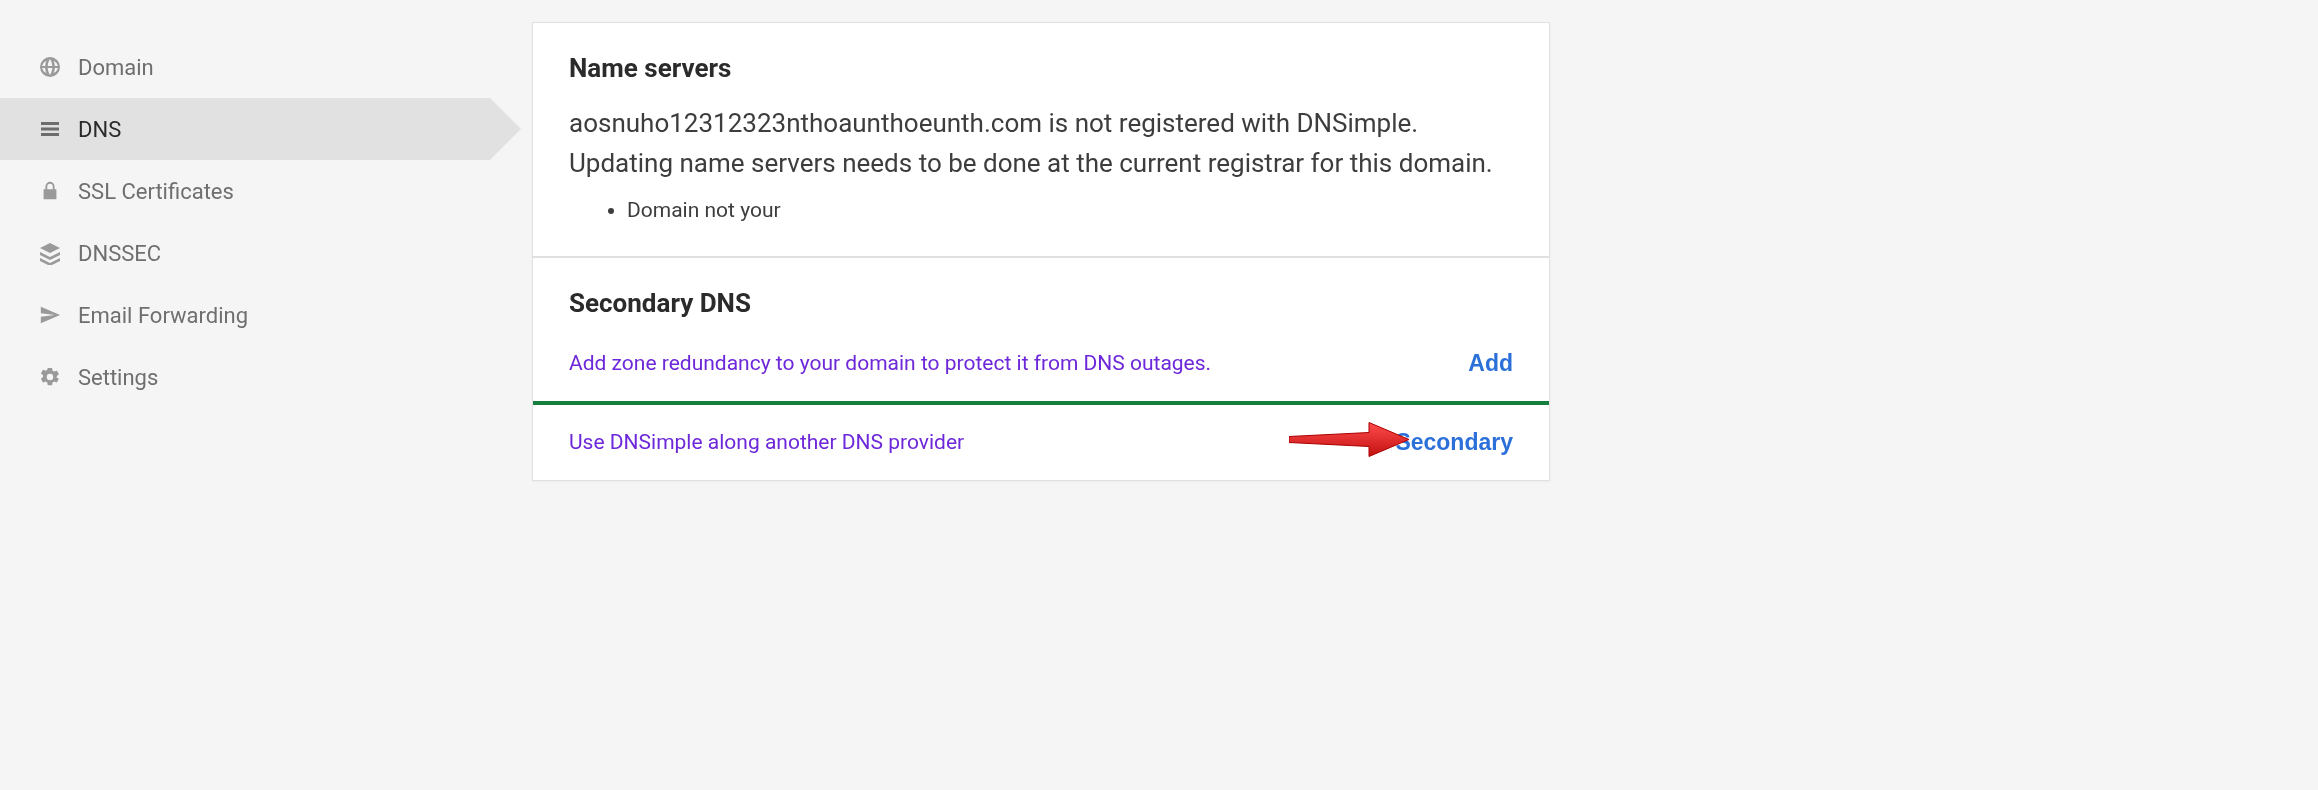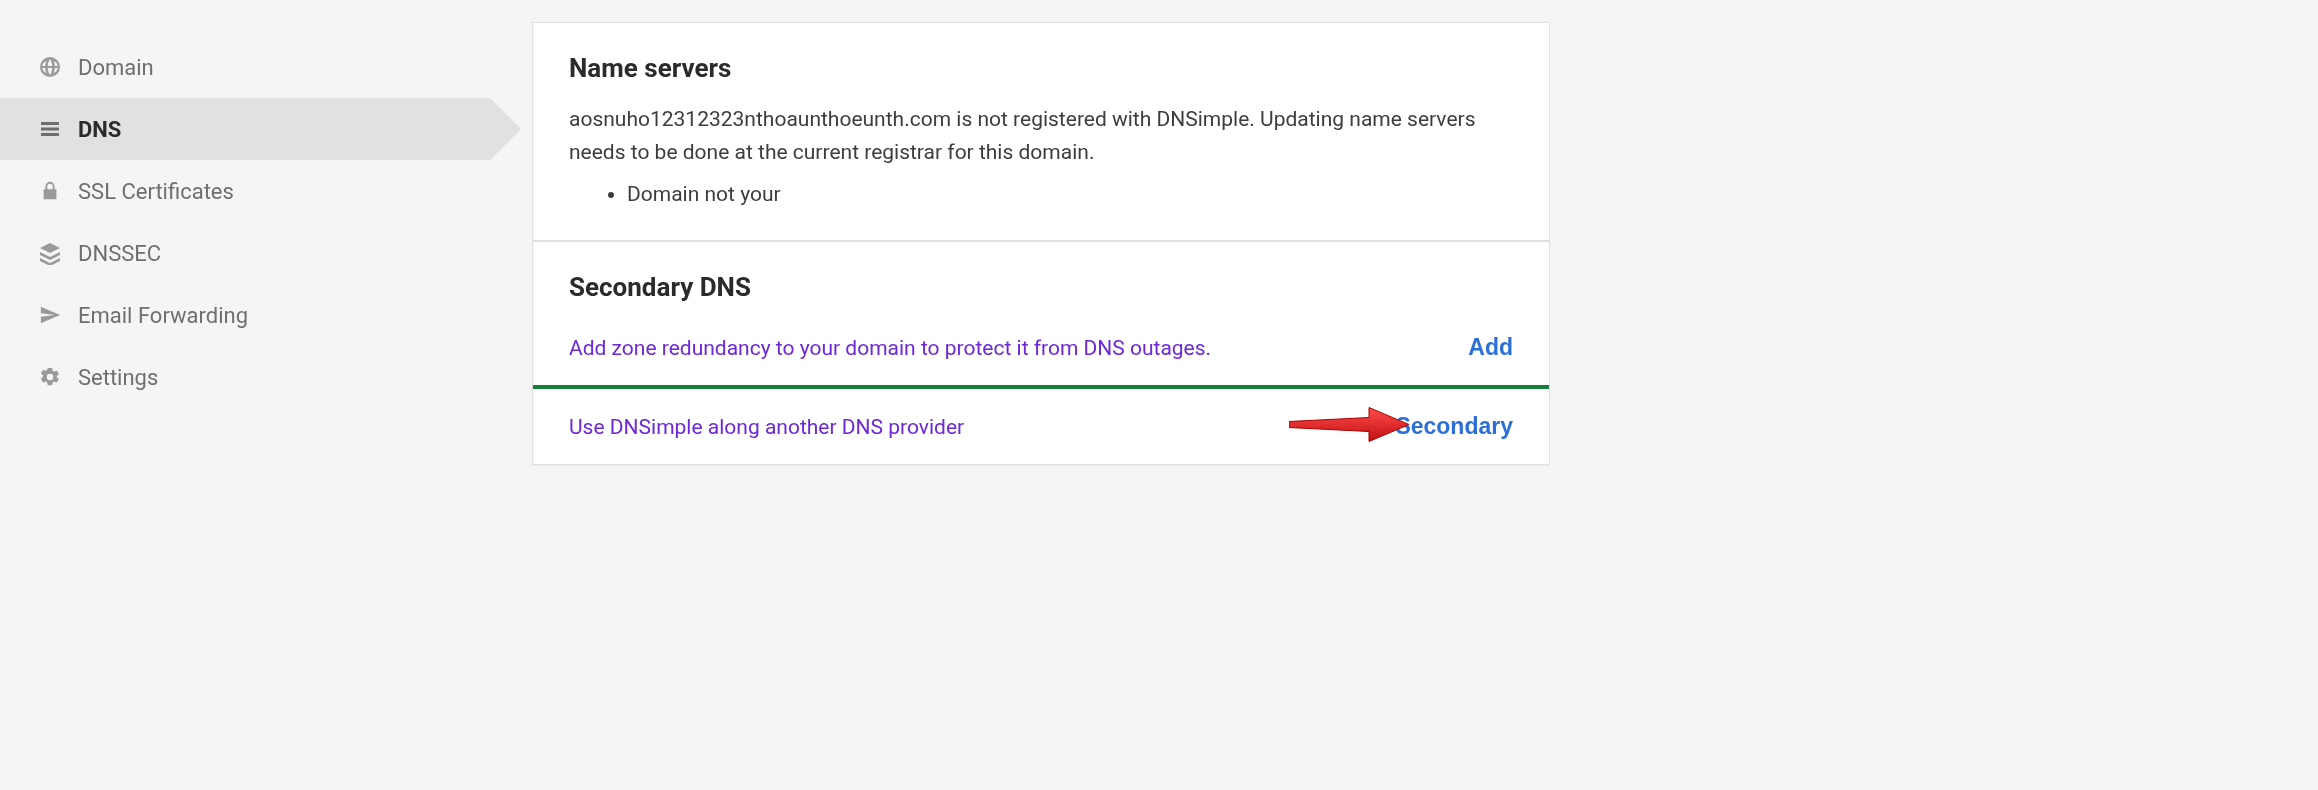--- a/index.html
+++ b/index.html
@@ -41,21 +41,21 @@
     justify-content: center;
   }
   .side-item .label {
     margin-left: 14px;
     font-size: 22px;
   }
   .side-item.active {
     background: #e1e1e1;
   }
   .side-item.active .label {
-    font-weight: 700;
+    font-weight: 400;
     color: #2b2b2b;
   }
   .side-item.active .icon { color: #6d6d6d; }
   
   .side-item.active::after {
     content: "";
     position: absolute;
     right: -31px;
     top: 0;
     width: 0; height: 0;
@@ -77,21 +77,21 @@
     box-shadow: 0 1px 2px rgba(0,0,0,0.04);
   }
   .card-pad { padding: 30px 36px; }
   .card h2 {
     font-size: 26px;
     font-weight: 700;
     color: #2b2b2b;
     margin-bottom: 20px;
   }
   .card p {
-    font-size: 21px;
+    font-size: 26px;
     line-height: 1.55;
     color: #3d3d3d;
   }
   .card ul {
     margin: 14px 0 0 58px;
     font-size: 21px;
     color: #3d3d3d;
   }
   .card ul li { margin-bottom: 4px; }
 

